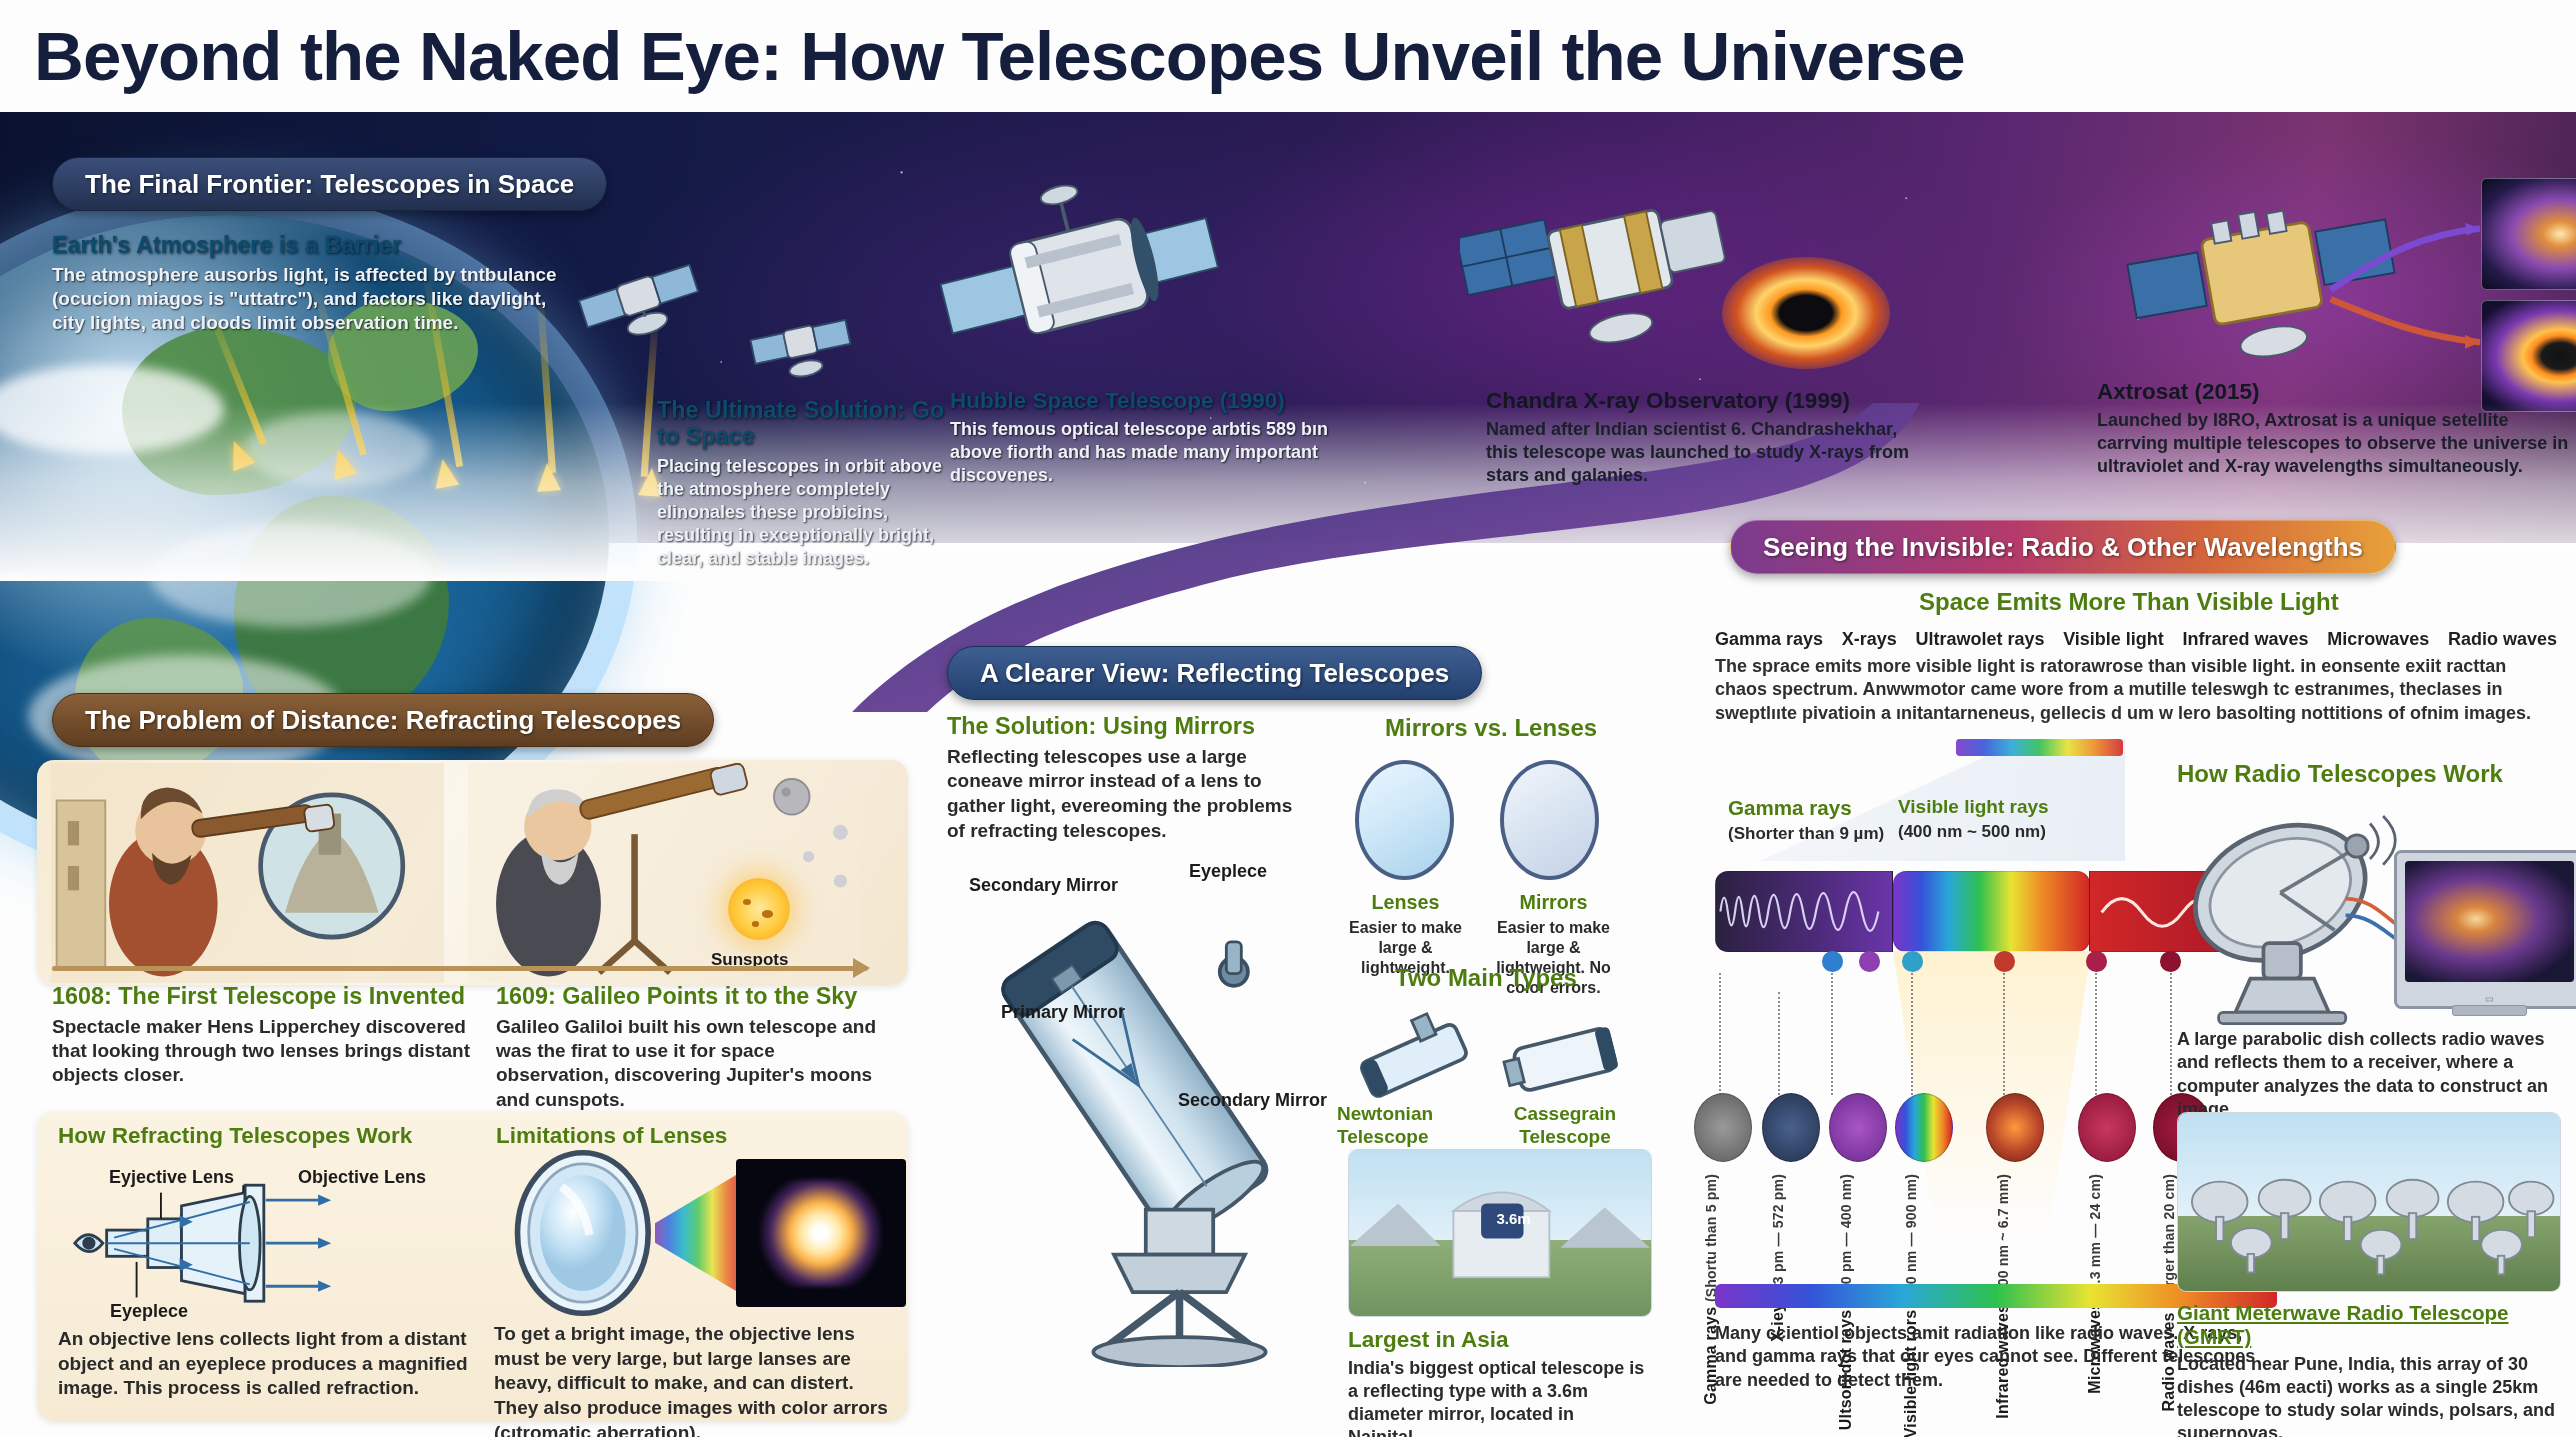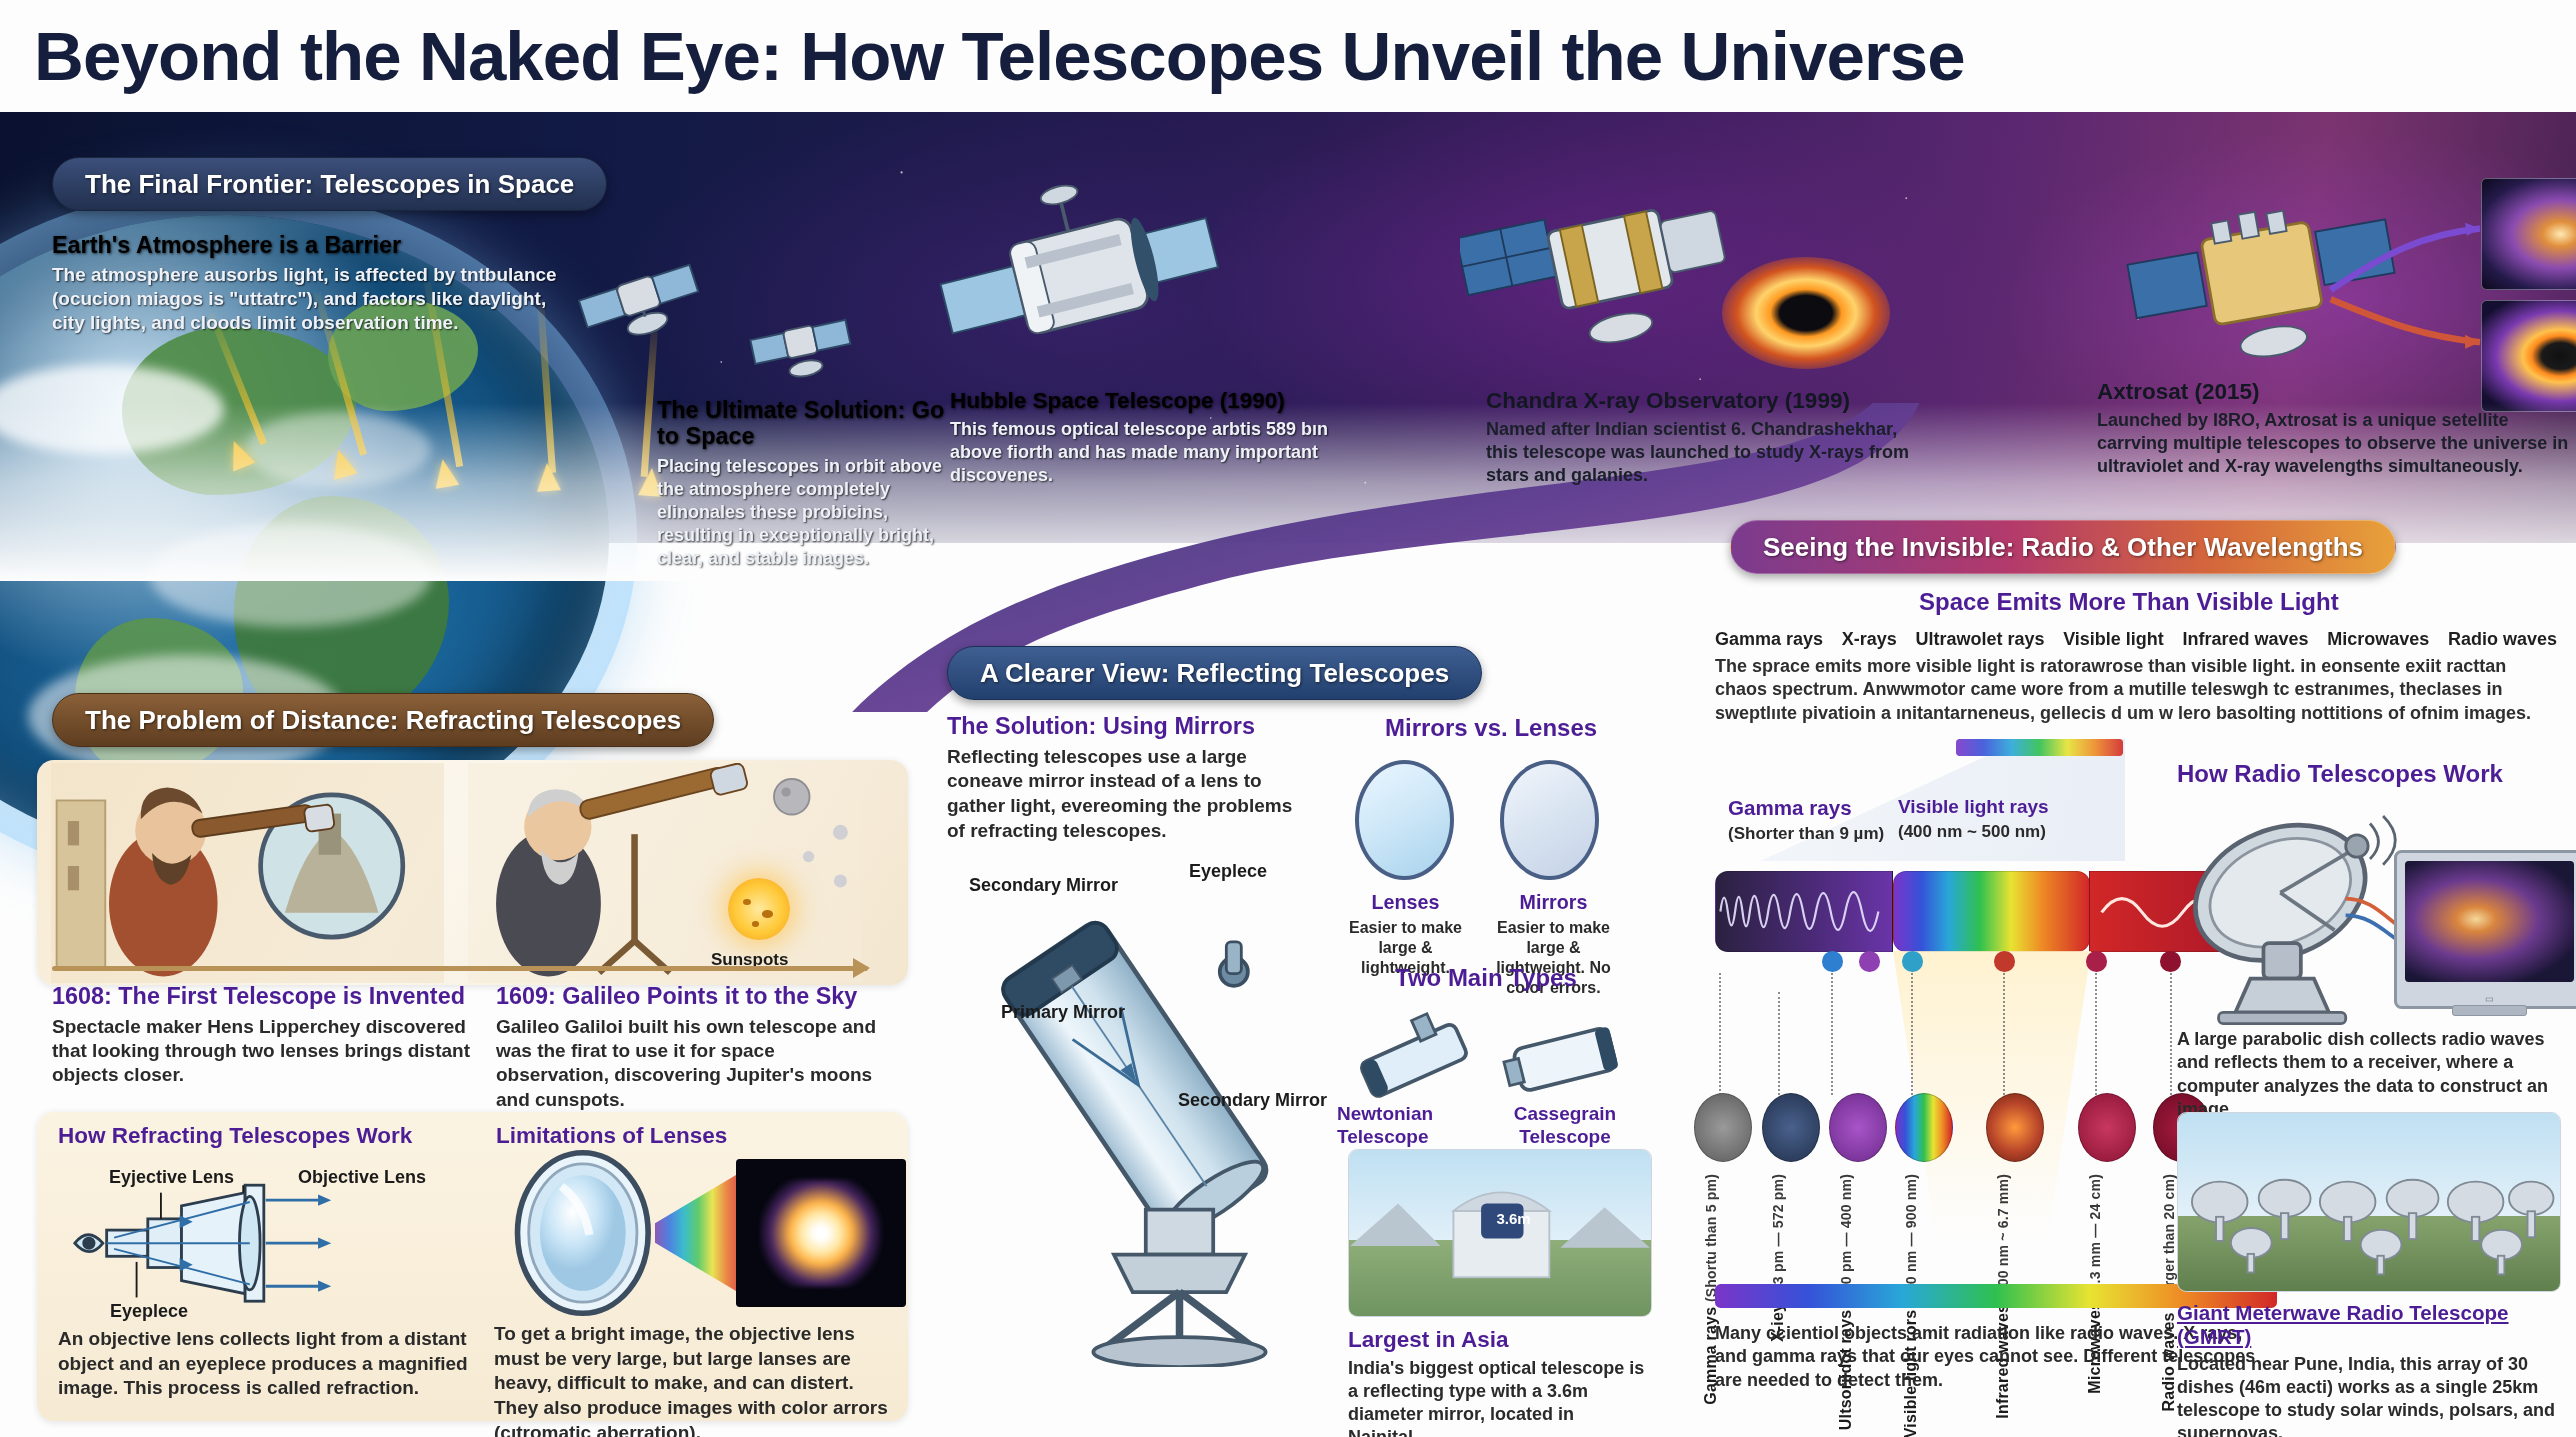--- a/index.html
+++ b/index.html
@@ -88,23 +88,23 @@
     font-size:26px; font-weight:700; color:#ffffff; white-space:nowrap;
     text-shadow:0.9px 0.9px 2.8px rgba(0,0,0,.55);
     box-shadow:0 3.7px 9.4px rgba(0,0,0,.35);
   }
   .pill-navy{ background:linear-gradient(180deg,#3c4f7a,#22304f); border:1.9px solid #1a2540;}
   .pill-brown{ background:linear-gradient(180deg,#8a6038,#5e3d20); border:1.9px solid #4a2f18;}
   .pill-blue{ background:linear-gradient(180deg,#3f5f92,#22406e); border:1.9px solid #1a3156;}
   .pill-grad{ background:linear-gradient(90deg,#7b3b8e 0%, #b33a6b 42%, #d4663c 72%, #e8a13a 100%); border:1.9px solid rgba(255,255,255,.25);}
 
   
-  .h-white{ color:#000000; font-weight:700; text-shadow:0.9px 0.9px 2.8px rgba(0,0,0,.7);}
+  .h-white{ color:#0c4a6e; font-weight:700; text-shadow:0.9px 0.9px 2.8px rgba(0,0,0,.7);}
   .p-white{ color:#eef2f8; font-weight:600; text-shadow:0.9px 0.9px 1.9px rgba(0,0,0,.75);}
-  .h-dark{ color:#4c1d95; font-weight:700;}
+  .h-dark{ color:#4d7c0f; font-weight:700;}
   .p-dark{ color:#2a2a2a; font-weight:600;}
   .txtblock{ position:absolute;}
   .txtblock .ttl{ display:block; margin-bottom:3.7px;}
   .txtblock .bdy{ display:block; }
 
   
   .panel-cream{
     position:absolute; background:linear-gradient(180deg,#fbf3e2,#f6ead3);
     border-radius:17px; box-shadow:0 1.9px 7.5px rgba(0,0,0,.10);
   }

